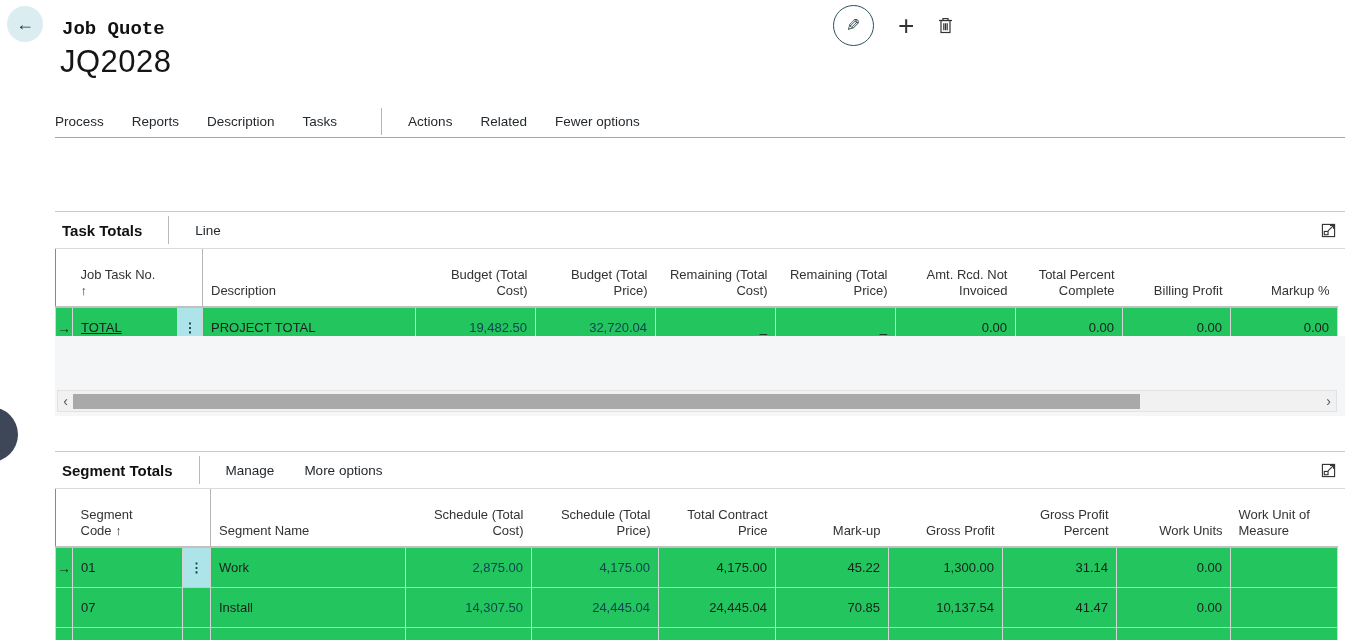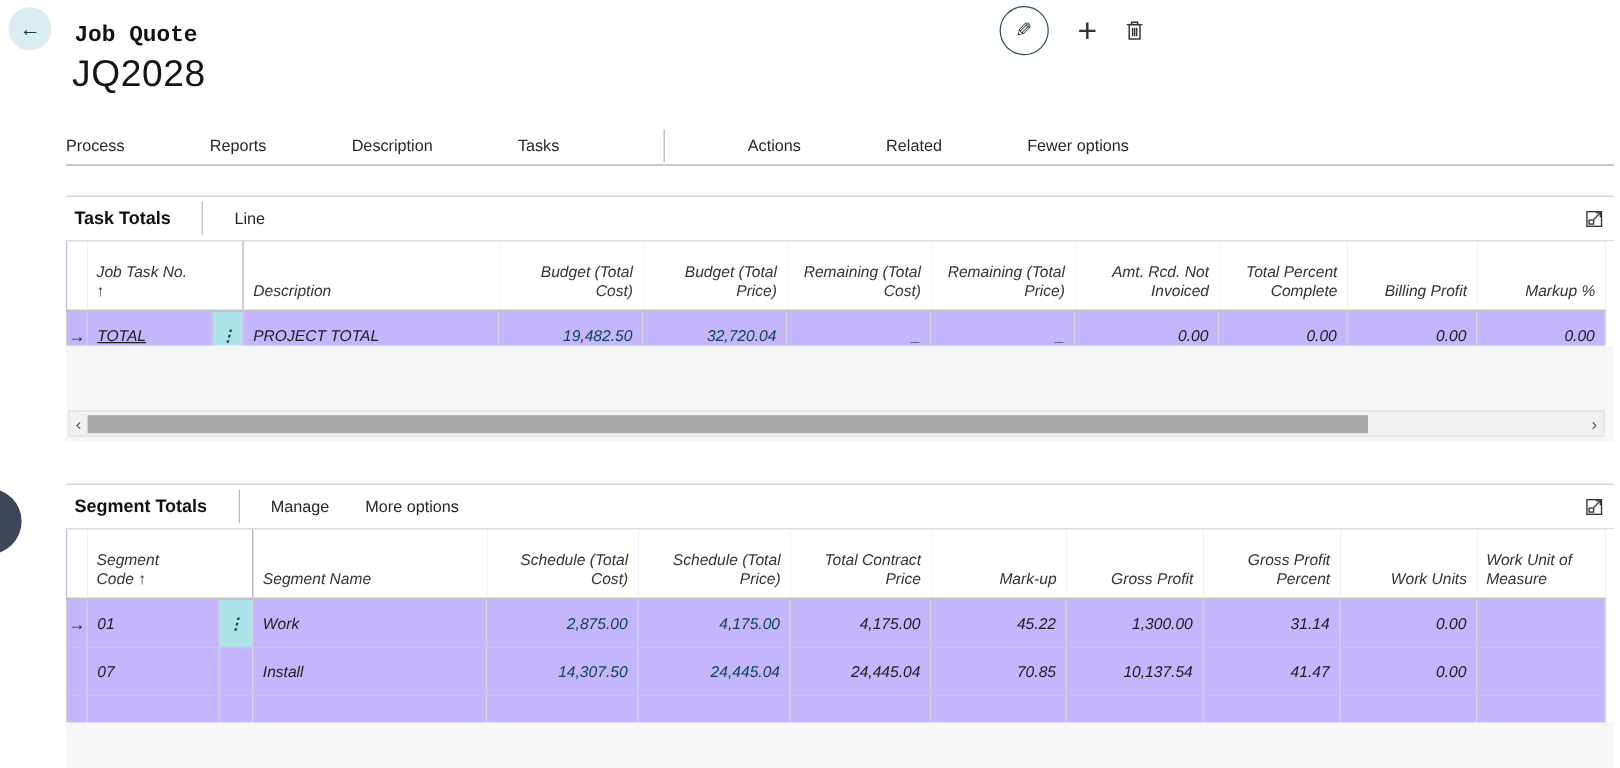--- a/index.html
+++ b/index.html
@@ -16,34 +16,34 @@
   .top-actions { position:absolute; left:833px; top:5px; display:flex; align-items:center; gap:24px; }
   .edit-circle { width:41px; height:41px; border:1px solid #2e4e57; border-radius:50%;
     display:flex; align-items:center; justify-content:center; cursor:pointer; }
   .pencil { display:inline-block; transform:scaleX(-1); font-size:17px; color:#233b42; }
   .plus { font-size:28px; font-weight:300; color:#333; line-height:1; cursor:pointer; }
   .trash { cursor:pointer; display:flex; align-items:center; }
   .title { position:absolute; left:60px; top:44px; font-size:31px; font-weight:300; color:#151515; letter-spacing:0.5px; }
   
   .menubar { position:absolute; left:55px; right:5px; top:105px; height:33px;
     display:flex; align-items:center; font-size:13.5px; color:#24292e;
-    border-bottom:1px solid #a6a6a6;gap:43px; }
+    border-bottom:1px solid #a6a6a6; }
   .menu-item { margin-right:28px; cursor:pointer; white-space:nowrap; }
   .menu-vsep { width:1px; height:27px; background:#b5b5b5; margin:0 26px 0 16px; }
   
-  .card { position:absolute; left:55px; right:5px; border-top:1px solid #c9c9c9; background:#fff; }
+  .card { position:absolute; left:55px; right:5px; border-top:1px solid #c9c9c9; background:#fff;margin-top:48px; }
   .card-task { top:163px; height:205px; }
   .card-segment { top:403px; height:237px; }
   .card-head { height:37px; display:flex; align-items:center; border-bottom:1px solid #dadada; position:relative; }
   .card-head h2 { font-size:15px; font-weight:700; margin-left:7px; color:#111; }
   .head-vdiv { width:1px; height:28px; background:#b9b9b9; margin:0 26px; }
   .head-menu-item { font-size:13.5px; margin-right:30px; cursor:pointer; color:#24292e; }
   .expand { position:absolute; right:9px; top:11px; cursor:pointer; }
   
-  table { border-collapse:collapse; table-layout:fixed; width:1282px; font-size:13px; background:#c4b5fd;font-style:italic; }
+  table { border-collapse:collapse; table-layout:fixed; width:1282px; font-size:13px; background:#22c55e; }
   thead tr { height:58px; }
   thead th { vertical-align:bottom; font-weight:400; color:#333; text-align:left;
     padding:3px 8px 7px; line-height:1.25; border-bottom:2px solid #c0c0c0; background:#fff; }
   thead th.desc-col { border-left:1px solid #b5b5b5; }
   .hdr { white-space:normal; }
   .hdr-narrow { max-width:78px; }
   .hdr-xnarrow { max-width:62px; }
   th.num, td.num { text-align:right; }
   tbody td { border:1px solid #d4d4d4; border-bottom:1px solid #c9c9c9; padding:12px 8px;
     white-space:nowrap; overflow:hidden; color:#1d1d1d; }

